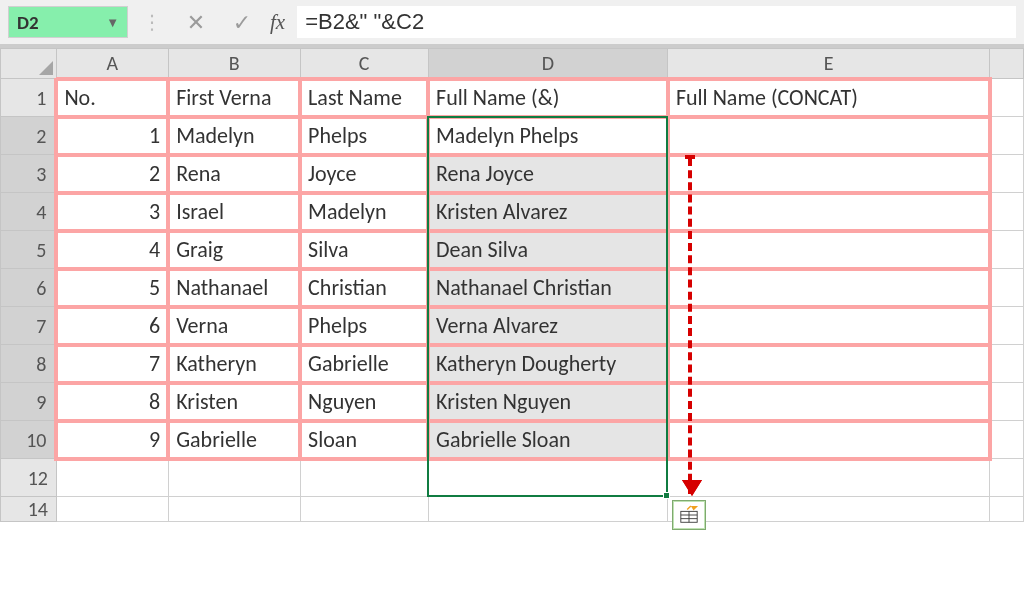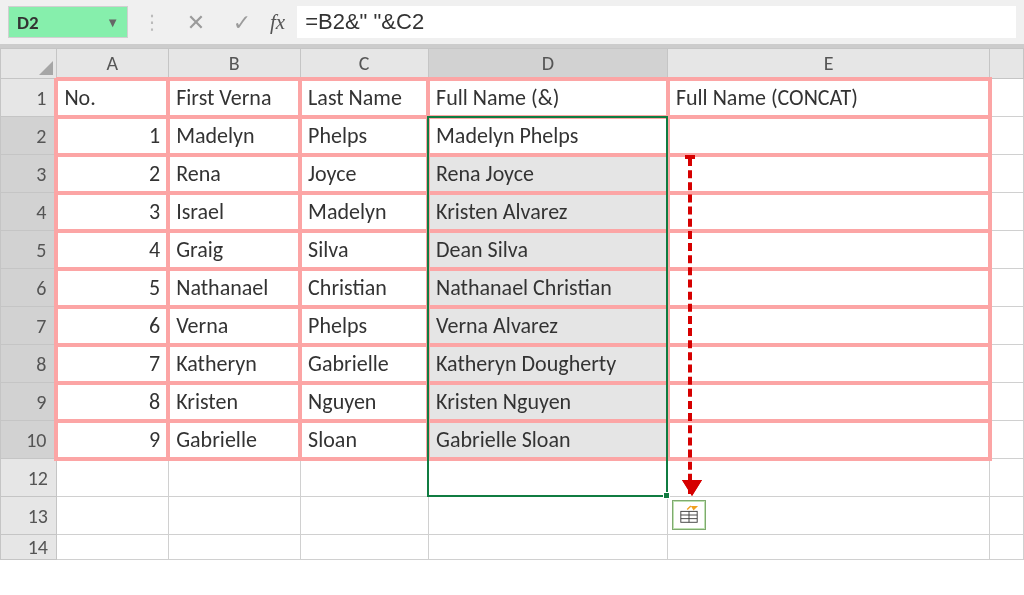--- a/index.html
+++ b/index.html
@@ -287,29 +287,20 @@
 
   <tr>
     <th class="row-h">12</th>
     <td class="cell"></td>
     <td class="cell"></td>
     <td class="cell"></td>
     <td class="cell"></td>
     <td class="cell"></td>
     <td class="cell"></td>
   </tr>
-  <tr>
-    <th class="row-h">13</th>
-    <td class="cell"></td>
-    <td class="cell"></td>
-    <td class="cell"></td>
-    <td class="cell"></td>
-    <td class="cell"></td>
-    <td class="cell"></td>
-  </tr>
   <tr style="height:18px;">
     <th class="row-h" style="height:18px;">14</th>
     <td class="cell" style="height:18px;"></td>
     <td class="cell" style="height:18px;"></td>
     <td class="cell" style="height:18px;"></td>
     <td class="cell" style="height:18px;"></td>
     <td class="cell" style="height:18px;"></td>
     <td class="cell" style="height:18px;"></td>
   </tr>
 </tbody>

